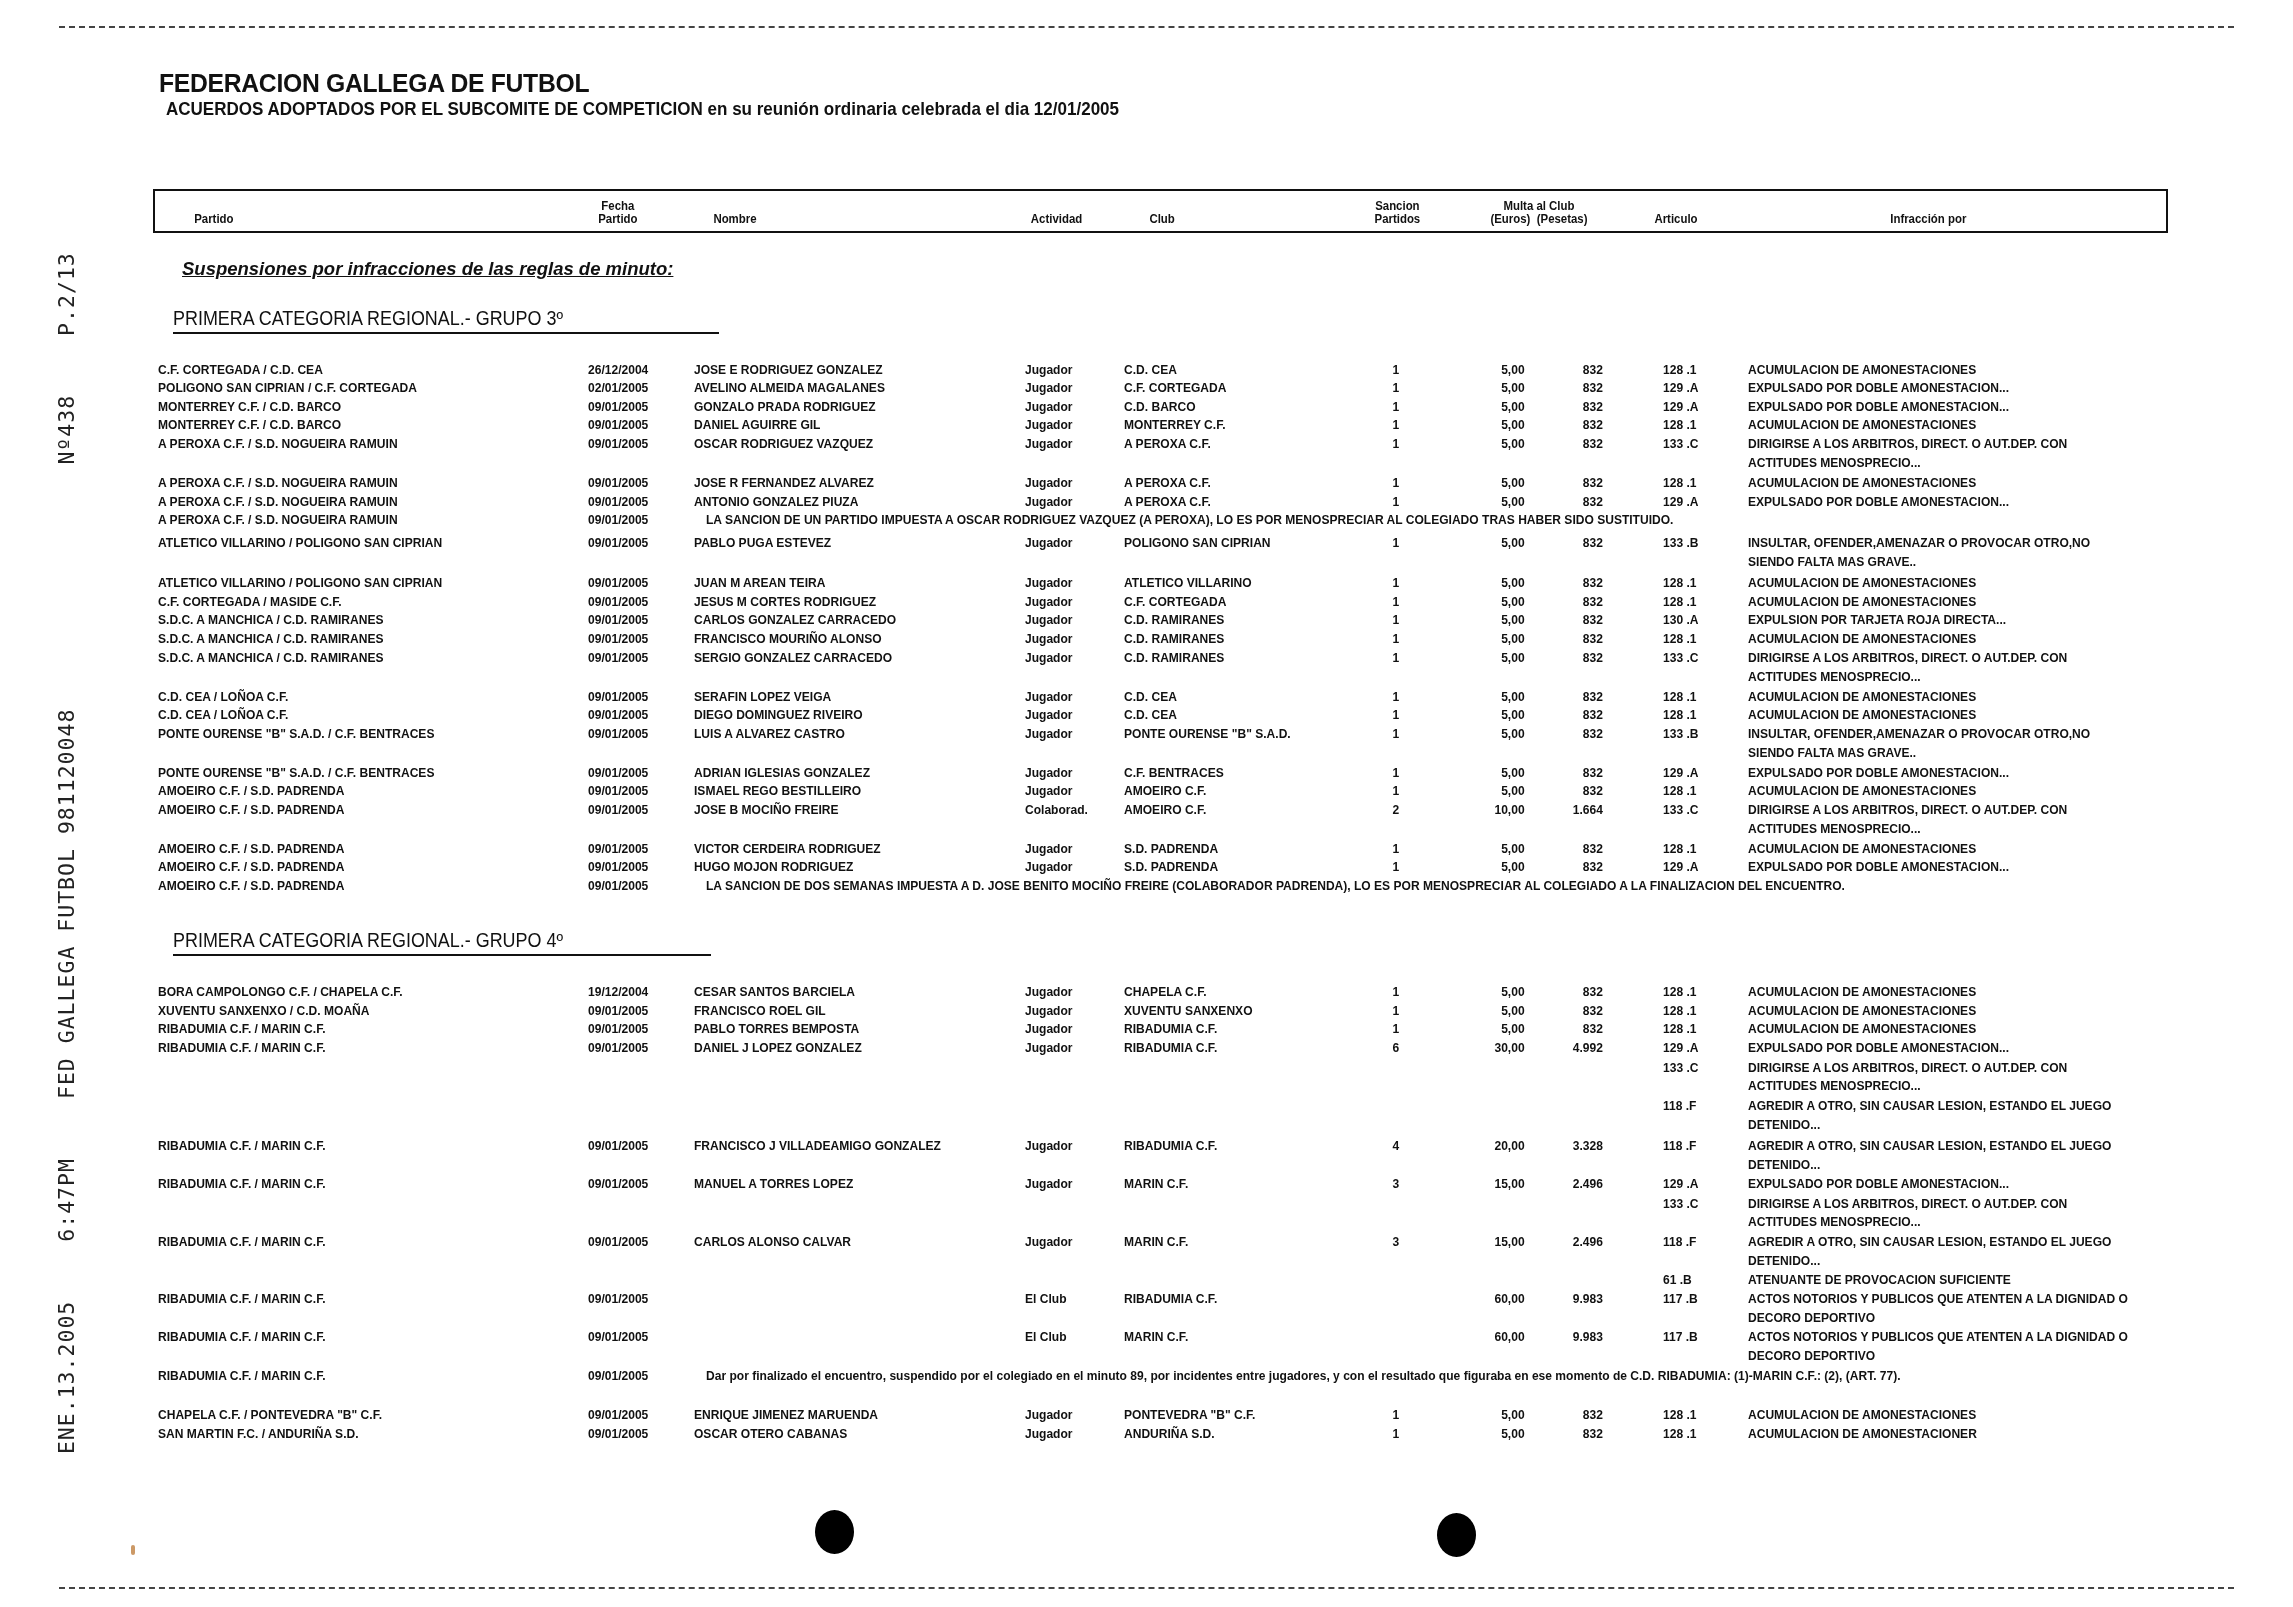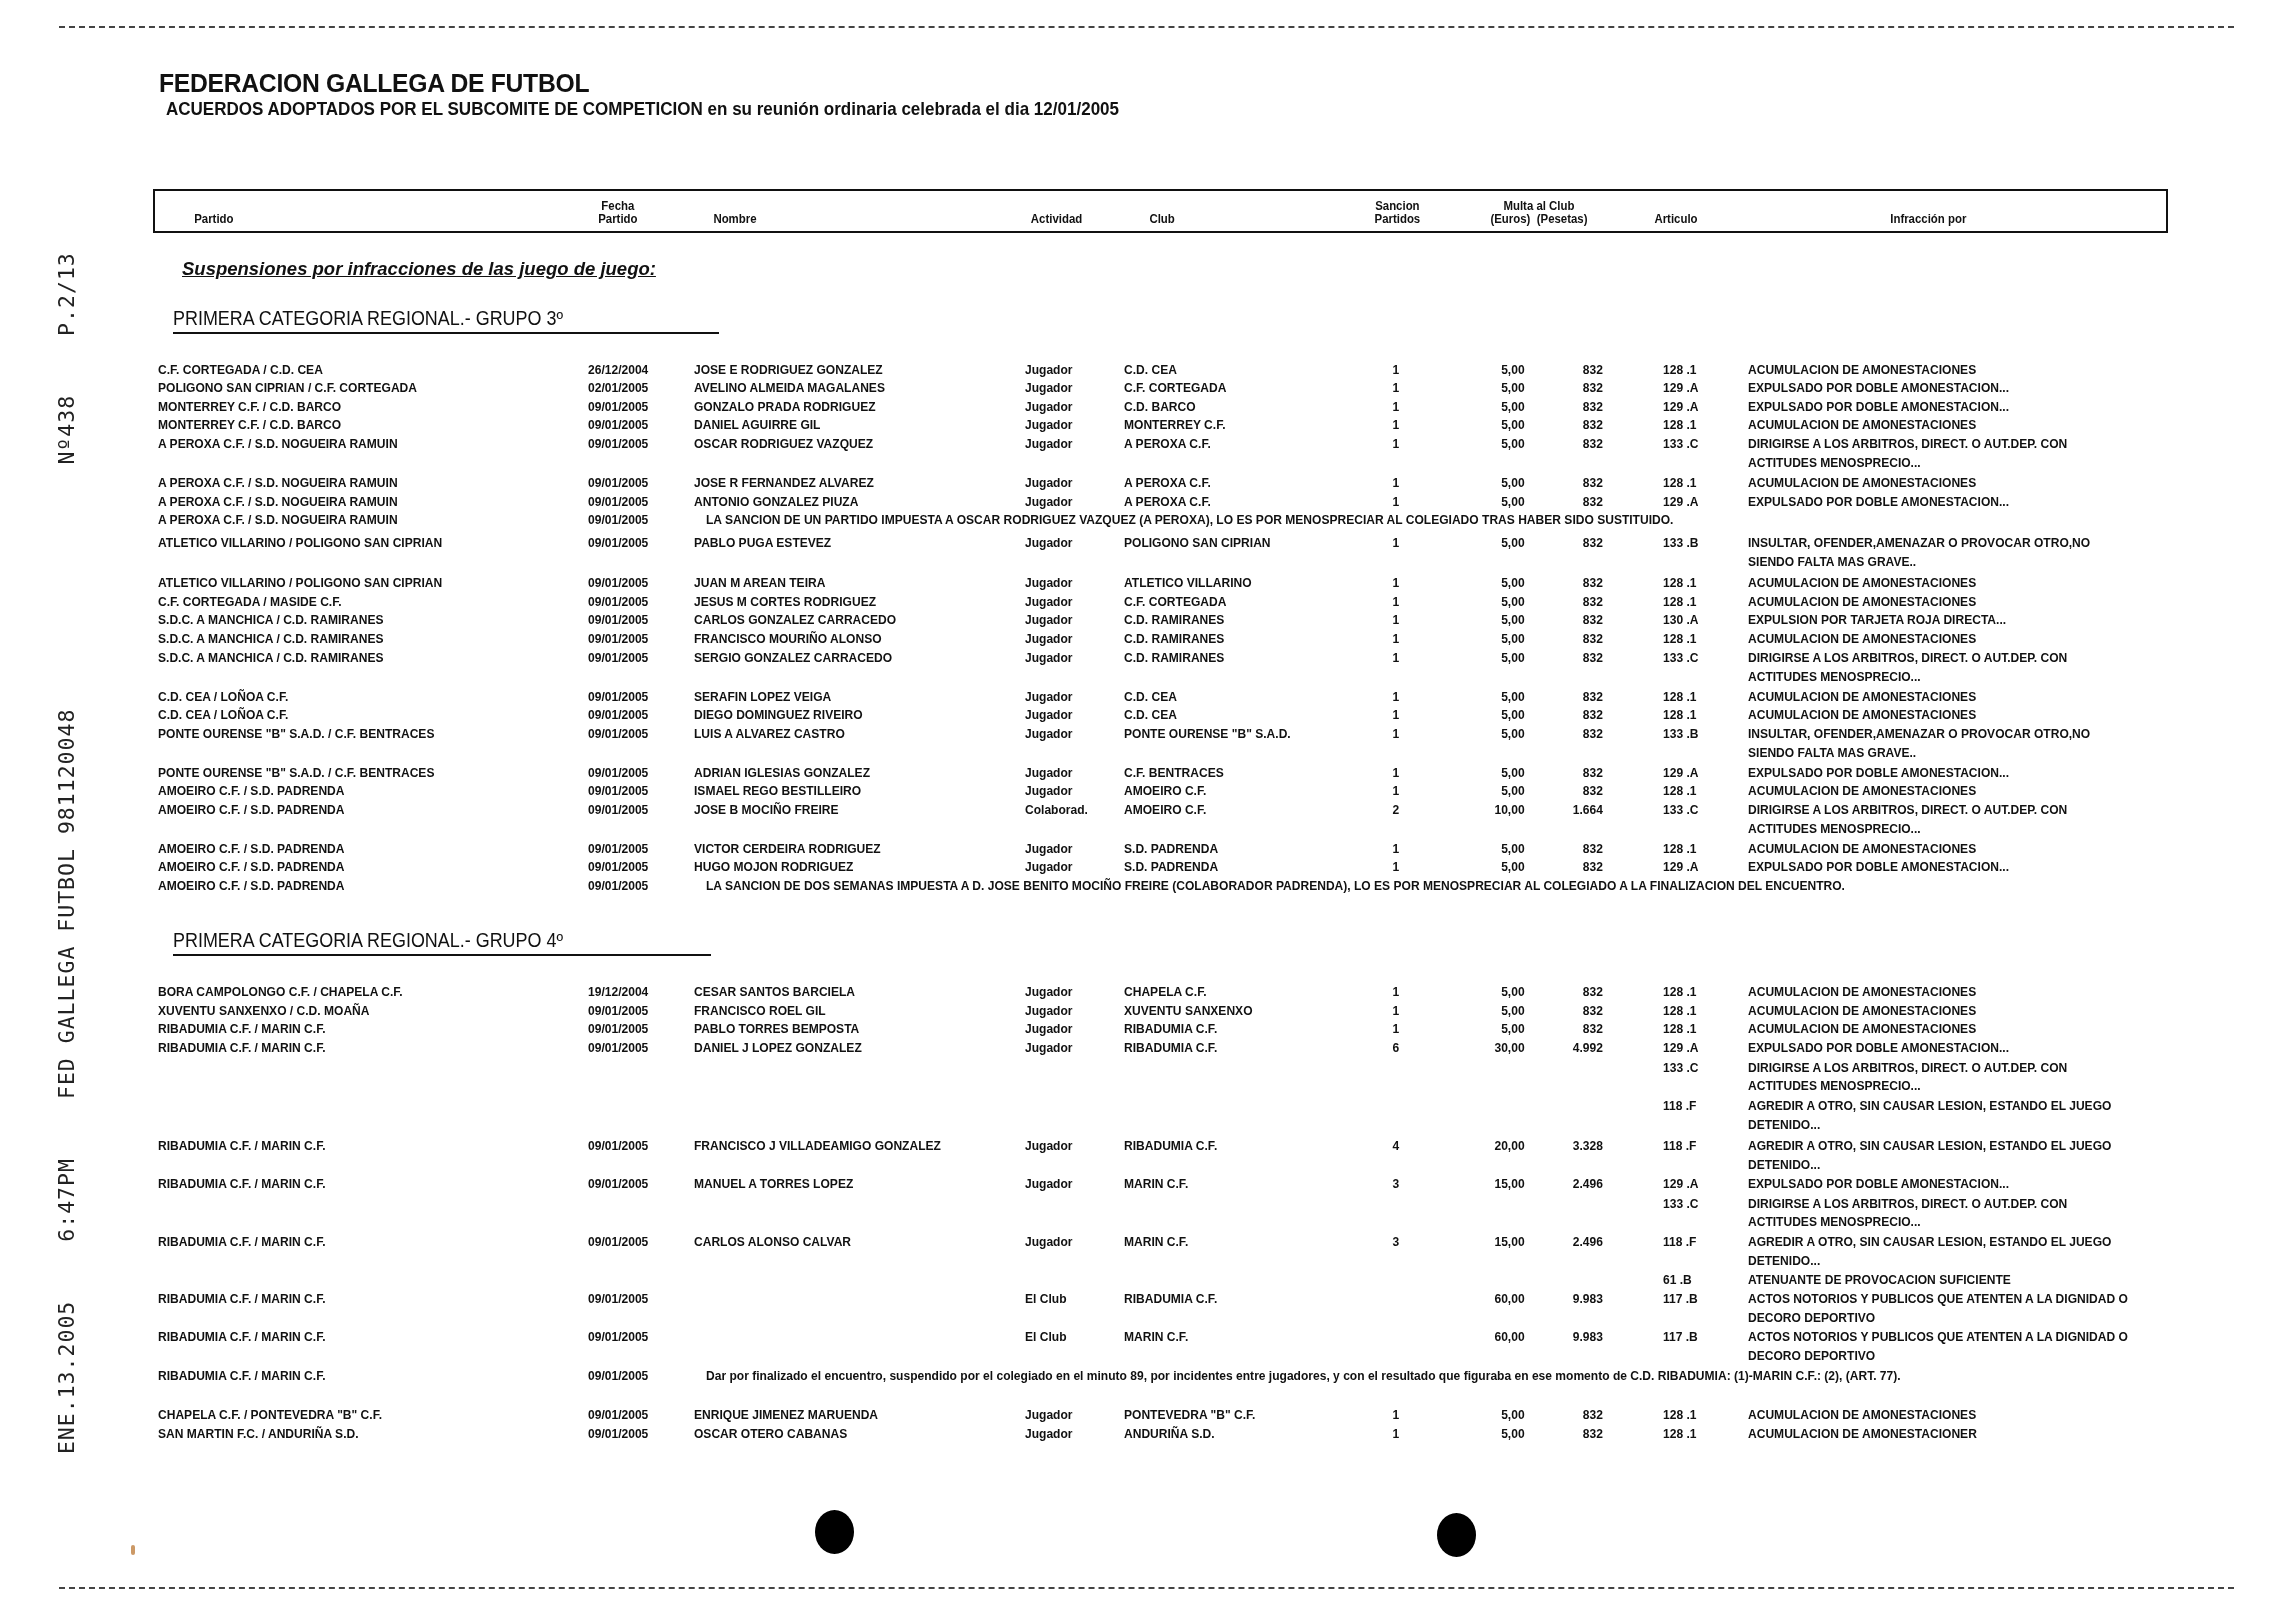--- a/index.html
+++ b/index.html
@@ -69,21 +69,21 @@
       <div>Partidos</div>
     </div>
   <div class="hcell" style="left:1330px;">
       <div>Multa al Club</div>
       <div><span>(Euros)</span>&nbsp;&nbsp;<span>(Pesetas)</span></div>
     </div>
   <div class="hcell" style="left:1497px;">Articulo</div>
   <div class="hcell" style="left:1731px;">Infracción por</div>
 </div>
 
-<div class="abs section-title">Suspensiones por infracciones de las juego de juego:</div>
+<div class="abs section-title">Suspensiones por infracciones de las reglas de minuto:</div>
 
 <div id="body-rows">
     <div class="row" style="top: 361px;">
       <div class="c c-partido">C.F. CORTEGADA / C.D. CEA</div>
       <div class="c c-fecha">26/12/2004</div>
       <div class="c c-nombre">JOSE E RODRIGUEZ GONZALEZ</div>
       <div class="c c-act">Jugador</div>
       <div class="c c-club">C.D. CEA</div>
       <div class="c c-sanc">1</div>
       <div class="c c-eur">5,00</div>

